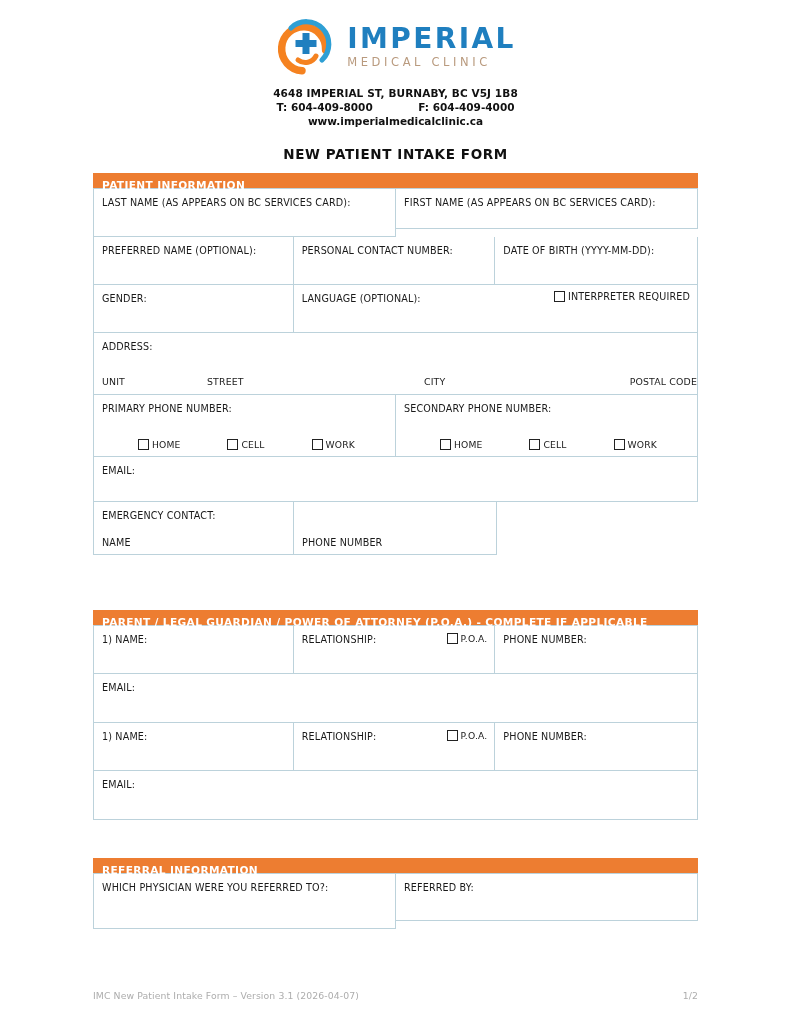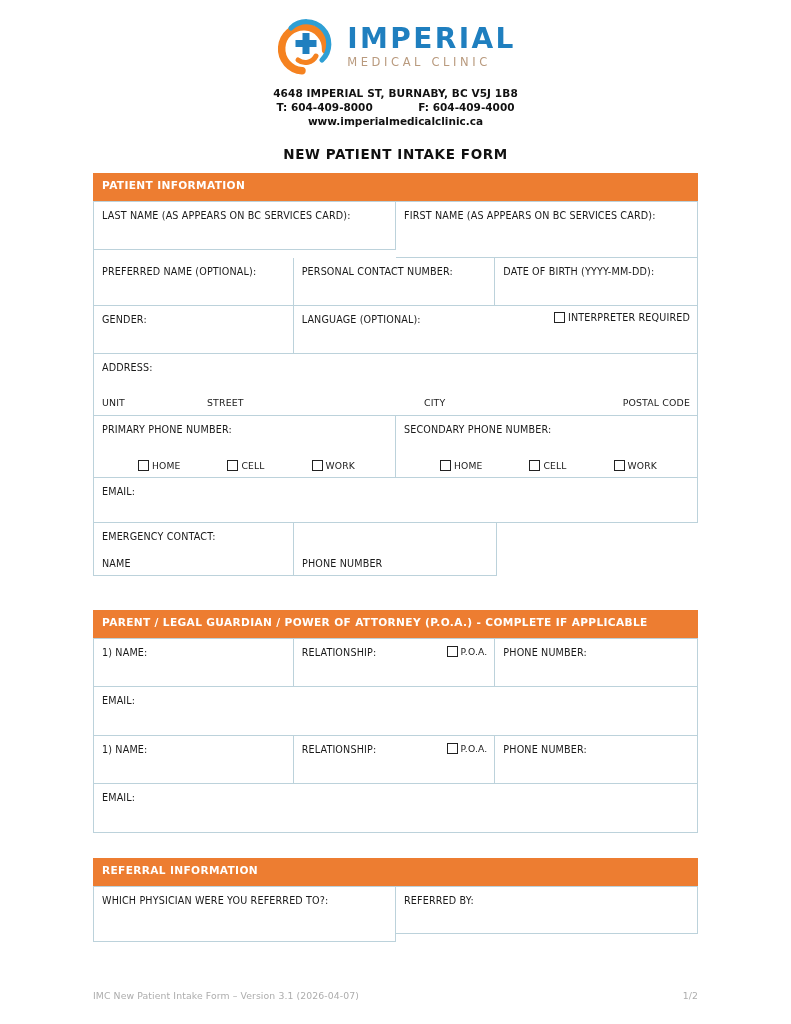--- a/index.html
+++ b/index.html
@@ -96,21 +96,21 @@
     width: 605px;
   }
   .sec-header {
     background: #ED7D31;
     color: #ffffff;
     font-size: 10.6px;
     font-weight: bold;
     letter-spacing: .35px;
     padding: 6px 0 6px 9px;
     box-sizing: border-box;
-    height: 28px;
+    height: 15px;
     line-height: 12px;
     white-space: nowrap;
   }
   .tbl {
     border-left: 1px solid #bcd2db;
     border-top: 1px solid #bcd2db;
     box-sizing: border-box;
   }
   .row {
     display: flex;
@@ -192,21 +192,21 @@
     height: 12px;
   }
   .addr-sub span {
     position: absolute;
     font-size: 9.4px;
     white-space: nowrap;
   }
   .as-unit   { left: 8px; }
   .as-street { left: 113px; }
   .as-city   { left: 330px; }
-  .as-postal { right: 7px; padding-left: 34px; }
+  .as-postal { right: 0; padding-left: 34px; }
 
   .bottom-lbl {
     position: absolute;
     left: 8px;
     bottom: 6px;
     font-size: 9.6px;
     white-space: nowrap;
   }
 
   
@@ -262,21 +262,21 @@
   </div>
 
   <div class="section" style="top:173px;">
     <div class="sec-header">PATIENT INFORMATION</div>
     <div class="tbl">
 
       <div class="row">
         <div class="cell c-half" style="height:48px;">
           <span class="lbl">LAST NAME (AS APPEARS ON BC SERVICES CARD):</span>
         </div>
-        <div class="cell c-half" style="height:56px;">
+        <div class="cell c-half" style="height:40px;">
           <span class="lbl">FIRST NAME (AS APPEARS ON BC SERVICES CARD):</span>
         </div>
       </div>
 
       <div class="row">
         <div class="cell c-third1" style="height:48px;">
           <span class="lbl">PREFERRED NAME (OPTIONAL):</span>
         </div>
         <div class="cell c-third2" style="height:48px;">
           <span class="lbl">PERSONAL CONTACT NUMBER:</span>

